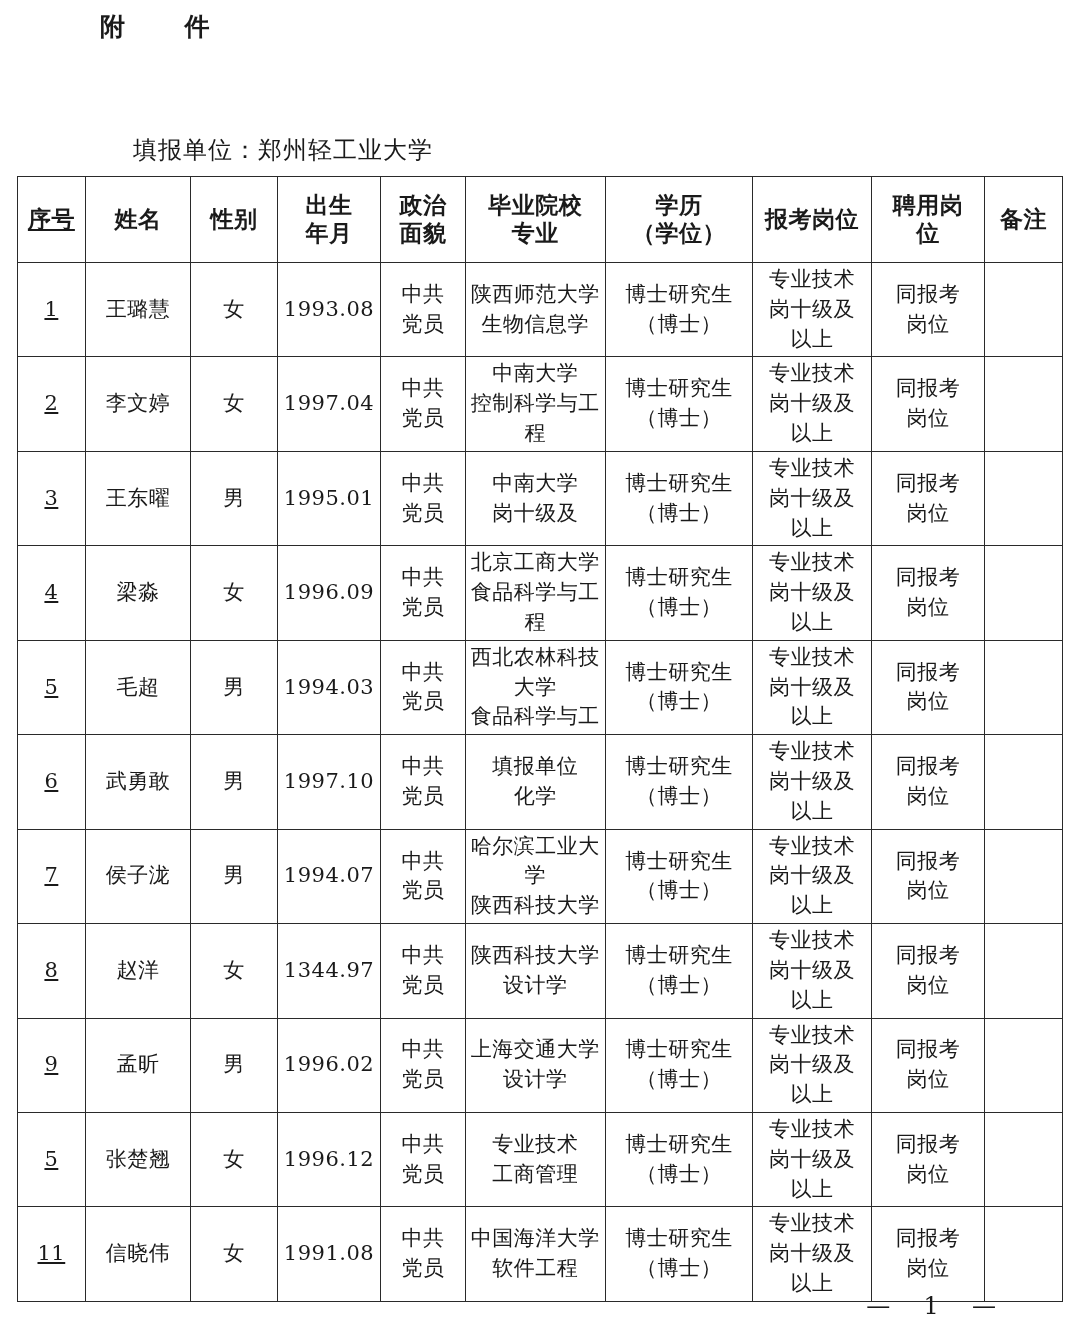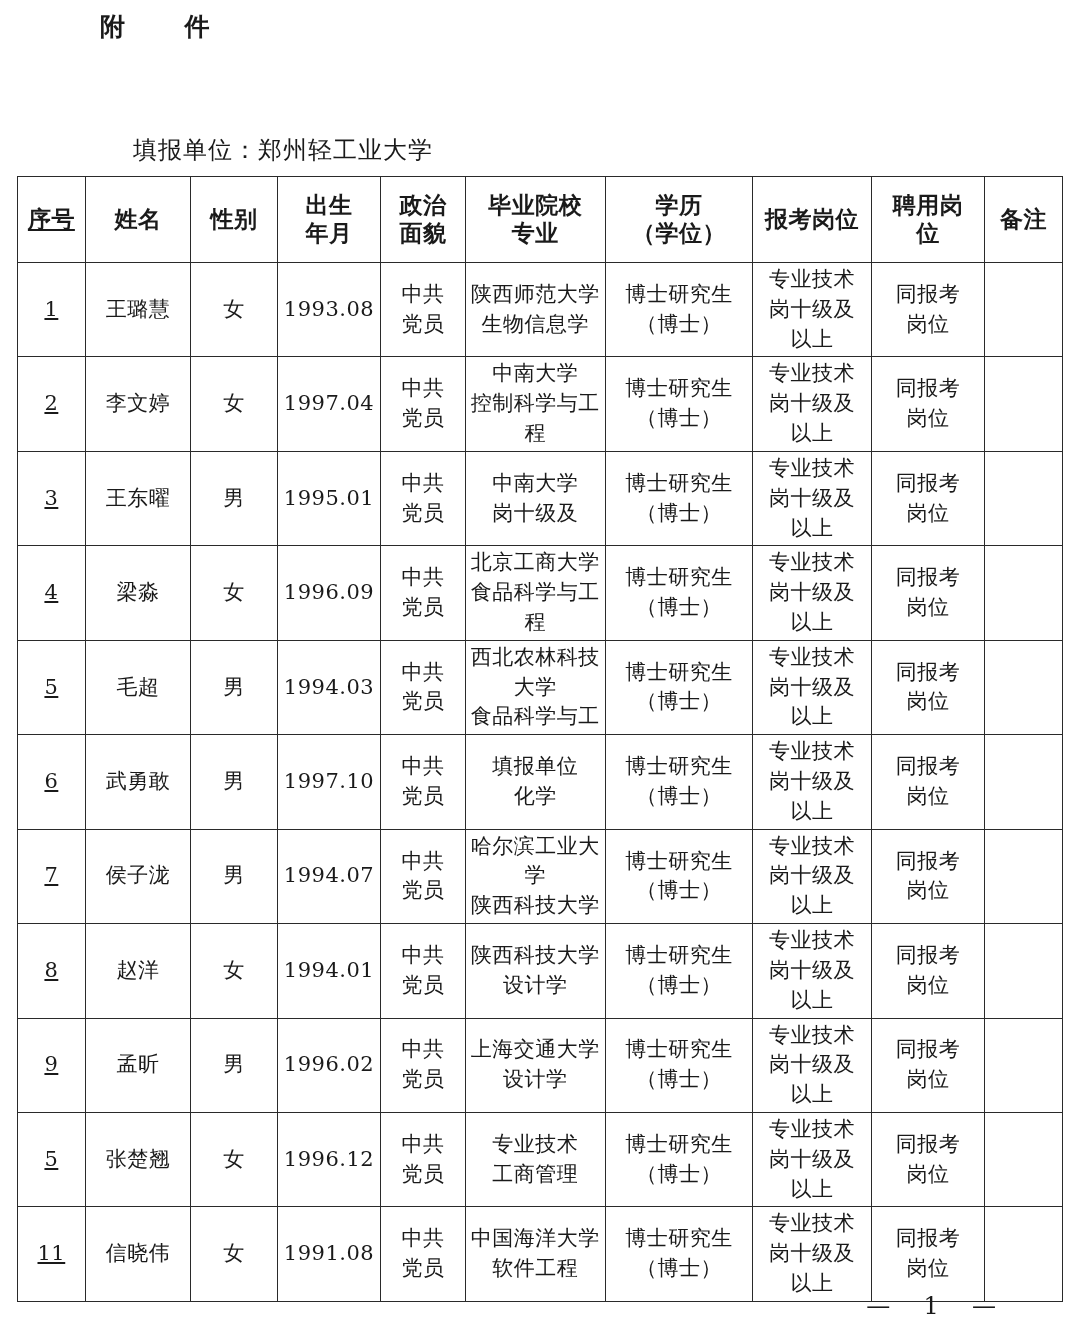--- a/index.html
+++ b/index.html
@@ -434,21 +434,21 @@
               <span>同报考</span>
               <span>岗位</span>
             </span>
           </td>
           <td class="c-note"></td>
         </tr>
         <tr>
           <td class="c-no">8</td>
           <td class="c-name">赵洋</td>
           <td class="c-sex">女</td>
-          <td class="c-birth">1994.01</td>
+          <td class="c-birth">1344.97</td>
           <td class="c-pol">
             <span class="cellwrap">
               <span>中共</span>
               <span>党员</span>
             </span>
           </td>
           <td class="c-school">
             <span class="cellwrap">
               <span>陕西科技大学</span>
               <span>设计学</span>

